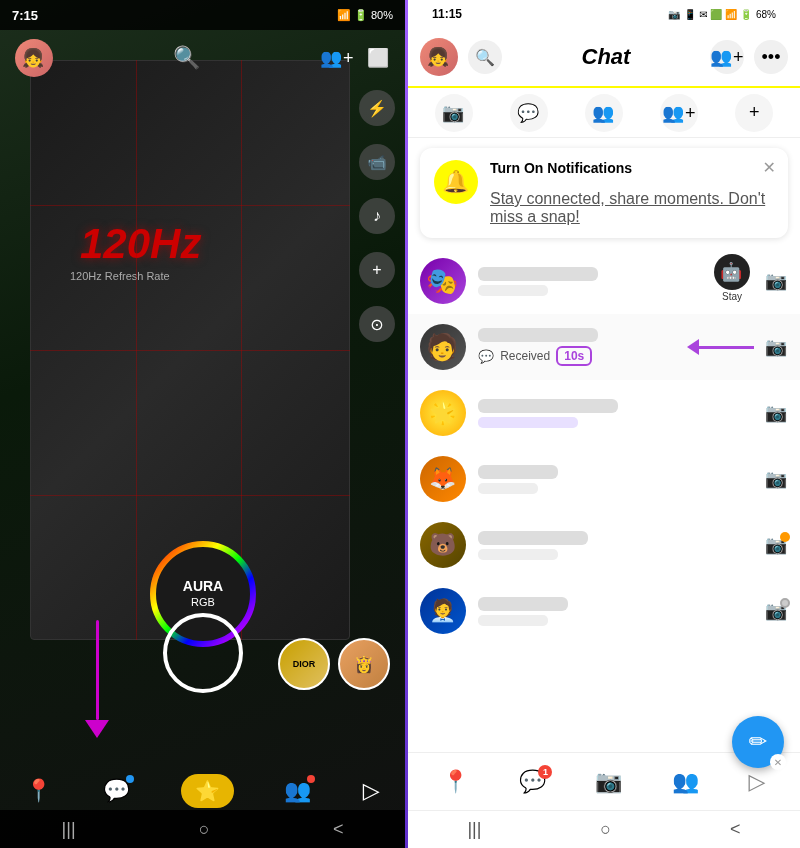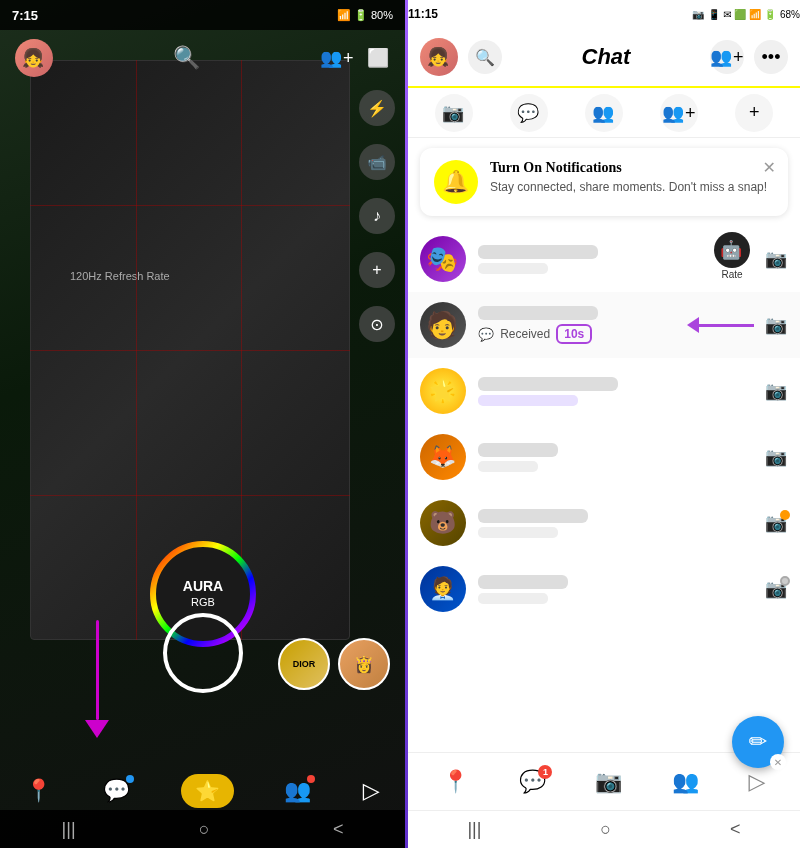--- a/index.html
+++ b/index.html
@@ -245,21 +245,21 @@
       flex-direction: column;
       position: relative;
     }
     
     .status-bar-right {
       height: 28px;
       background: #fff;
       display: flex;
       align-items: center;
       justify-content: space-between;
-      padding: 0 0;
+      padding: 0 24px;
     }
     .status-time-right {
       font-size: 12px;
       font-weight: bold;
       color: #000;
     }
     .status-icons-right {
       font-size: 10px;
       color: #000;
     }
@@ -346,26 +346,26 @@
       background: #FFFC00;
       display: flex; align-items: center; justify-content: center;
       font-size: 22px;
       flex-shrink: 0;
     }
     .notif-content { flex: 1; }
     .notif-title {
       font-weight: bold;
       font-size: 14px;
       color: #000;
-      font-family: Liberation Serif, serif;
     }
     .notif-sub {
-      font-size: 12px;
+      font-size: 16px;
       color: #555;
-      margin-top: 4px;
+      margin-top: 14px;
+      text-decoration: underline;
     }
     .notif-close {
       font-size: 16px;
       color: #999;
       position: absolute;
       top: 10px; right: 12px;
     }
     
     .chat-list {
       flex: 1;
@@ -555,20 +555,21 @@
   </div>
 
   <div class="right-toolbar">
     <div class="toolbar-icon">⚡</div>
     <div class="toolbar-icon">📹</div>
     <div class="toolbar-icon">♪</div>
     <div class="toolbar-icon">+</div>
     <div class="toolbar-icon">⊙</div>
   </div>
 
+  <div class="logo-120hz">120Hz</div>
   <div class="logo-sub">120Hz Refresh Rate</div>
 
   <div style="position:absolute; bottom:195px; left:50%; transform:translateX(-50%); z-index:10;">
     <svg width="110" height="110" viewBox="0 0 110 110">
       <circle cx="55" cy="55" r="50" fill="#1a1a1a" stroke-width="6" stroke="url(#rainbow)"></circle>
       <defs>
         <linearGradient id="rainbow" x1="0%" y1="0%" x2="100%" y2="100%">
           <stop offset="0%" style="stop-color:#ff0000"></stop>
           <stop offset="16%" style="stop-color:#ff7700"></stop>
           <stop offset="33%" style="stop-color:#ffff00"></stop>
@@ -656,21 +657,21 @@
       <div class="chat-avatar chat-avatar-purple">
         <span style="font-size:26px; display:flex; align-items:center; justify-content:center; height:100%;">🎭</span>
       </div>
       <div class="chat-info">
         <div class="chat-name-blur"></div>
         <div class="chat-msg-blur" style="width:70px;"></div>
       </div>
 
       <div style="position:absolute; right:50px; top:6px; display:flex; flex-direction:column; align-items:center;">
         <div style="width:36px; height:36px; border-radius:50%; background:#222; display:flex; align-items:center; justify-content:center; font-size:18px;">🤖</div>
-        <span style="font-size:10px; color:#333; margin-top:1px;">Rate</span>
+        <span style="font-size:10px; color:#333; margin-top:1px;">Stay</span>
       </div>
       <div class="chat-right-icon">📷</div>
     </div>
 
     <div class="chat-item" style="background:#fafafa; position:relative;">
       <div class="chat-avatar chat-avatar-dark">
         <span style="font-size:26px; display:flex; align-items:center; justify-content:center; height:100%;">🧑</span>
       </div>
       <div class="chat-info">
         <div class="chat-name-blur"></div>

